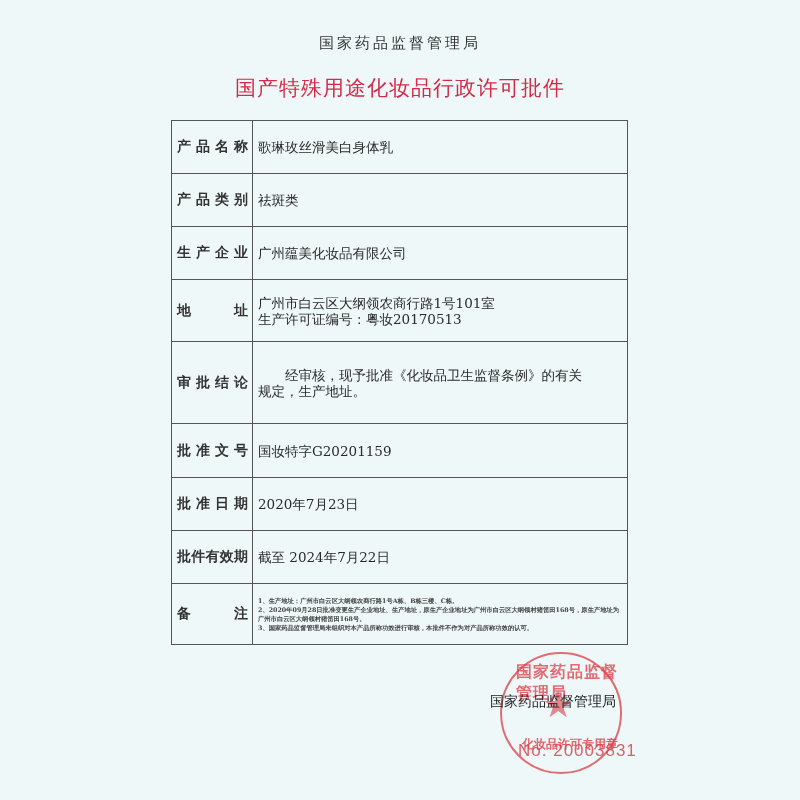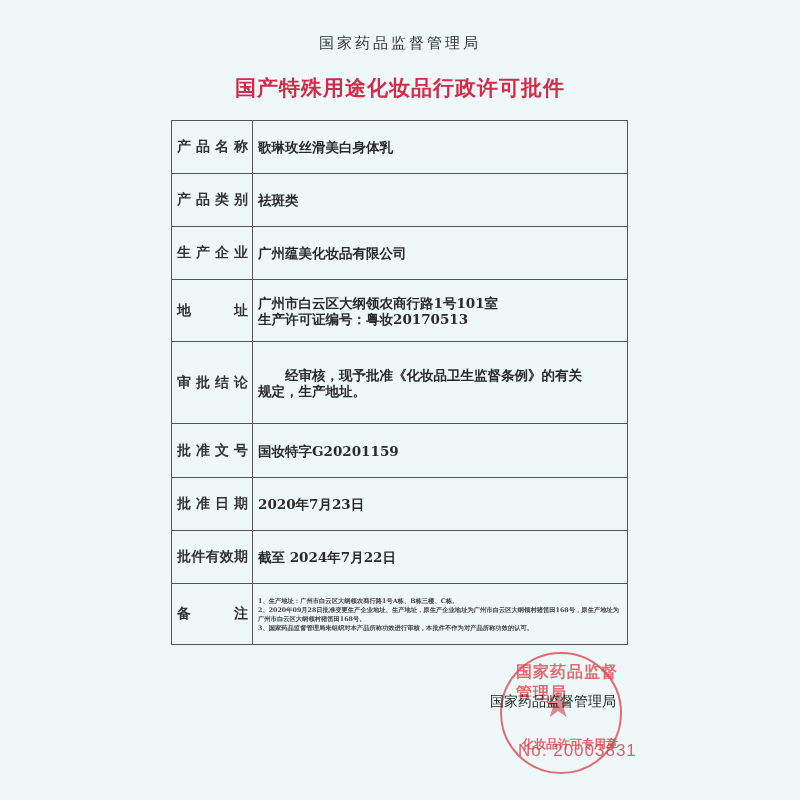--- a/index.html
+++ b/index.html
@@ -9,37 +9,37 @@
     font-family:"DejaVu Serif","Liberation Serif",serif;
     color:#2a2a2a;
     position:relative;
   }
   .agency-header {
     position:absolute; top:34px; left:0; width:800px; text-align:center;
     font-size:15px; letter-spacing:3px; color:#333;
   }
   .doc-title {
     position:absolute; top:74px; left:0; width:800px; text-align:center;
-    font-size:21px; font-weight:bold; color:#d22a48; letter-spacing:1px;
+    font-size:21px; font-weight:normal; color:#d22a48; letter-spacing:1px;
   }
   table.approval {
     position:absolute; left:171px; top:120px; width:457px;
     border-collapse:collapse; table-layout:fixed;
   }
   table.approval td {
     border:1.5px solid #555; padding:0; vertical-align:middle;
   }
   td.label {
     width:80px; font-size:14px; font-weight:bold; color:#333;
   }
   td.label .lab {
     display:flex; justify-content:space-between; padding:0 4px 0 5px;
   }
   td.value { font-size:13.5px; padding-left:5px !important; line-height:16px; color:#2a2a2a; }
-  td.value .line { display:block;font-weight:bold; }
+  td.value .line { display:block; }
   td.value .indent { text-indent:2em; }
   td.notes { font-size:6.3px; line-height:9px; padding:2px 6px 2px 5px !important; color:#444; font-weight:bold;}
   .stamp {
     position:absolute; left:500px; top:652px; width:118px; height:118px;
     border:2.5px solid rgba(220,60,70,0.75); border-radius:50%;
   }
   .stamp-star {
     position:absolute; left:40px; top:30px; font-size:36px; color:rgba(220,60,70,0.6);
   }
   .stamp-arc {

